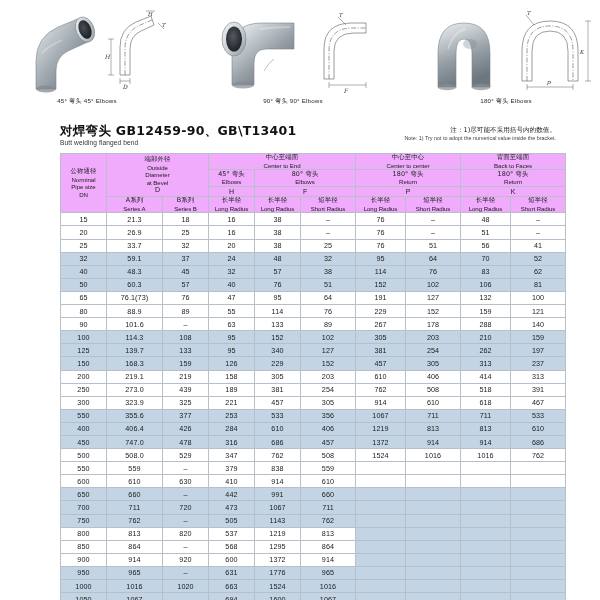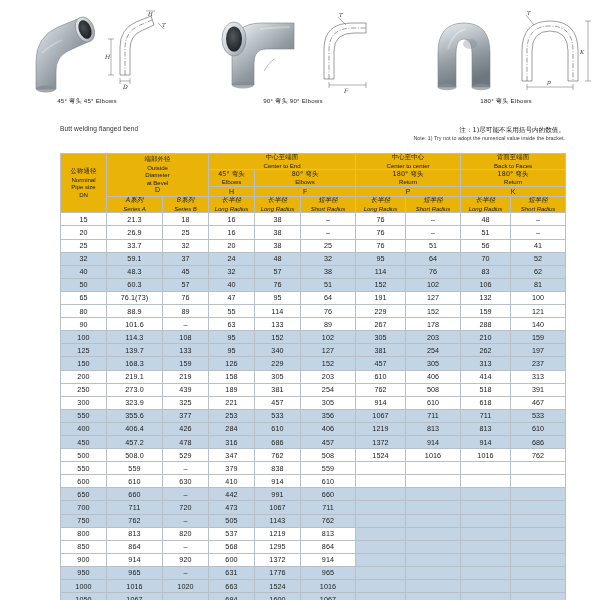--- a/index.html
+++ b/index.html
@@ -75,21 +75,21 @@
     line-height: 14px;
   }
   .title-en {
     font-size: 6.6px;
     color: #333333;
     line-height: 9px;
     letter-spacing: 0.1px;
   }
   .note-area {
     position: absolute;
-    right: 35px;
+    right: 44px;
     top: 126px;
     text-align: right;
   }
   .note-cn {
     font-family: "DejaVu Sans", sans-serif;
     font-size: 6.6px;
     color: #1a1a1a;
     line-height: 8.5px;
   }
   .note-en {
@@ -111,21 +111,21 @@
     table-layout: fixed;
   }
   table.spec th, table.spec td {
     border: 1px solid #b9bfc9;
     text-align: center;
     vertical-align: middle;
     padding: 0;
     color: #1b1b1b;
   }
   thead th {
-    background: #eab308;
+    background: #f0abfc;
     font-weight: normal;
     line-height: 7.6px;
   }
   .hcn {
     font-family: "DejaVu Sans", sans-serif;
     font-size: 6.4px;
     display: block;
     letter-spacing: 0.1px;
   }
   .hen {
@@ -134,21 +134,21 @@
     letter-spacing: -0.05px;
   }
   .hsym {
     font-size: 7px;
     display: block;
   }
   th.h-dn { height: 46px; }
   th.h-grp { height: 11px; }
   th.h-ang { height: 16px; }
   th.h-sym { height: 9px; }
-  th.h-rad { height: 15px; font-style: italic; }
+  th.h-rad { height: 15px; }
 
   tbody td {
     font-size: 7.2px;
     height: 12.1px;
     background: #ffffff;
     letter-spacing: 0.1px;
   }
   tr.alt td { background: #c3d5e5; }
   td.blank-block {
     background: #c3d5e5;
@@ -319,20 +319,21 @@
           <text x="70" y="45" font-family="DejaVu Serif, serif" font-size="5.5" fill="#333" font-style="italic">K</text>
           <text x="17" y="6" font-family="DejaVu Serif, serif" font-size="5.5" fill="#333" font-style="italic">T</text>
         </svg>
       </div>
       <div class="fig-caption">180°  弯头  Elbows</div>
     </div>
 
   </div>
 
   <div class="title-area">
+    <div class="title-cn">对焊弯头  GB12459-90、GB\T13401</div>
     <div class="title-en">Butt welding flanged bend</div>
   </div>
   <div class="note-area">
     <div class="note-cn">注：1)尽可能不采用括号内的数值。</div>
     <div class="note-en">Note: 1) Try not to adopt the numerical value inside the bracket.</div>
   </div>
 
   <div class="table-wrap">
     <table class="spec">
       <colgroup>
@@ -646,21 +647,21 @@
             <td>284</td>
             <td>610</td>
             <td>406</td>
             <td>1219</td>
             <td>813</td>
             <td>813</td>
             <td>610</td>
           </tr>
           <tr class="alt">
             <td>450</td>
-            <td>457.2</td>
+            <td>747.0</td>
             <td>478</td>
             <td>316</td>
             <td>686</td>
             <td>457</td>
             <td>1372</td>
             <td>914</td>
             <td>914</td>
             <td>686</td>
           </tr>
           <tr>

